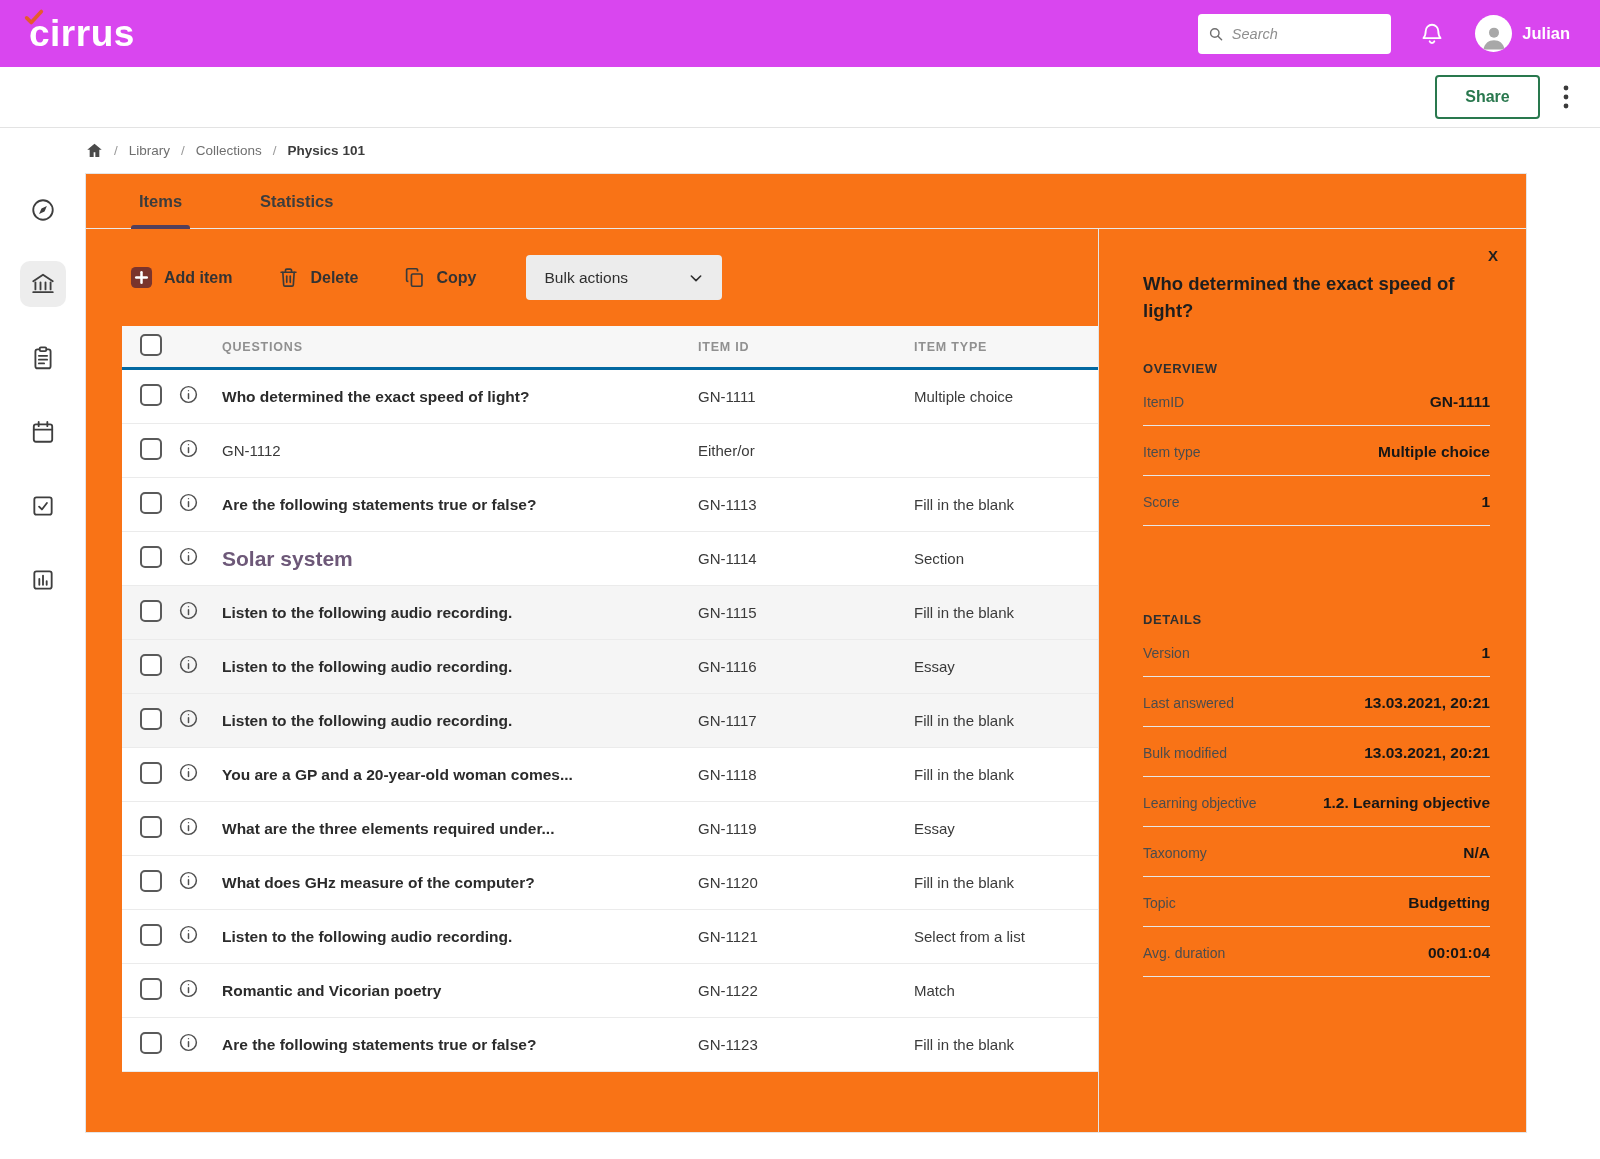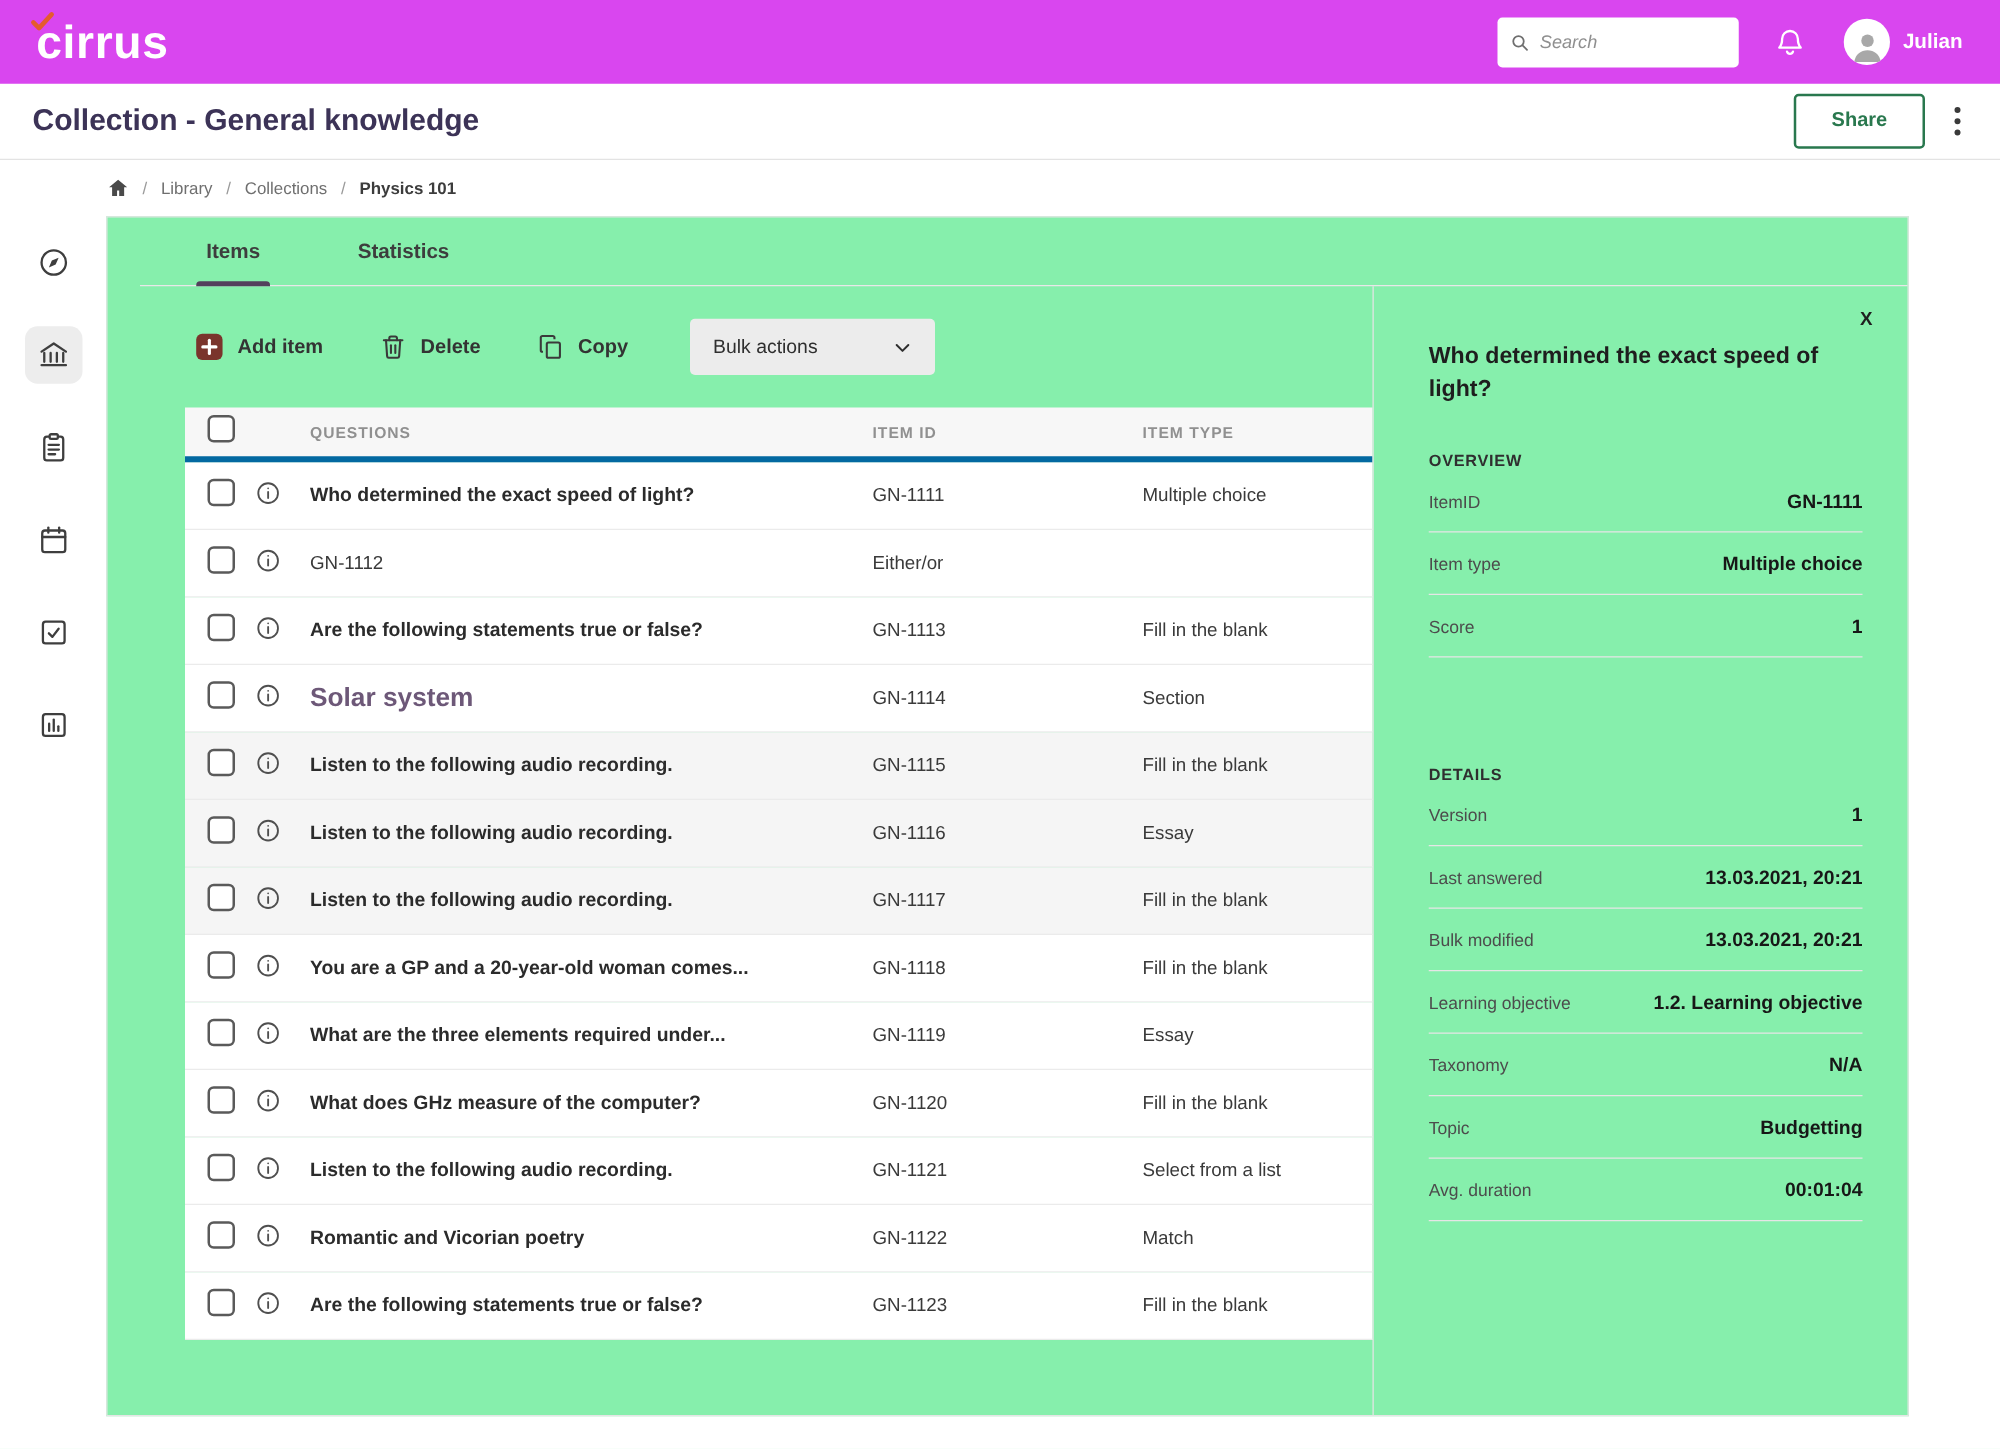--- a/index.html
+++ b/index.html
@@ -33,21 +33,21 @@
   .crumb { color: #6f6f6f; }
   .crumb.current { font-weight: 700; color: #3c3c3c; }
 
   
   .layout { display: flex; align-items: flex-start; }
   .rail { width: 85px; display: flex; flex-direction: column; align-items: center; padding-top: 14px; gap: 28px; }
   .rail-item { width: 46px; height: 46px; display: flex; align-items: center; justify-content: center;
     border-radius: 10px; cursor: pointer; }
   .rail-item.active { background: #ededed; }
 
-  .card { flex: 1; margin-right: 73px; border: 1px solid #e5e5e5; min-height: 948px; display: flex; flex-direction: column; background:#86efac;padding-left:26px; }
+  .card { flex: 1; margin-right: 73px; border: 1px solid #e5e5e5; min-height: 948px; display: flex; flex-direction: column; background:#f97316; }
 
   
   .tabs-row { display: flex; padding-left: 45px; border-bottom: 1px solid #e8e8e8; height: 55px; gap: 62px; }
   .tab { display: flex; align-items: center; padding: 0 8px; font-size: 16.5px; font-weight: 700; color: #3d3d3d;
     position: relative; cursor: pointer; }
   .tab.active::after { content: ''; position: absolute; left: 0; right: 0; bottom: -1px; height: 4px;
     background: #53405c; border-radius: 3px 3px 0 0; }
 
   .card-body { display: flex; flex: 1; }
   .main-col { flex: 1; padding: 26px 0 60px 36px; min-width: 0; }
@@ -55,21 +55,21 @@
   
   .toolbar { display: flex; align-items: center; gap: 46px; margin-bottom: 26px; padding-left: 8px; }
   .tool-btn { display: flex; align-items: center; gap: 11px; font-size: 16px; font-weight: 700; color: #333;
     background: none; border: none; font-family: inherit; cursor: pointer; }
   .bulk-select { margin-left: 4px; width: 196px; height: 45px; background: #ececec; border-radius: 4px;
     display: flex; align-items: center; justify-content: space-between; padding: 0 18px; font-size: 15.5px;
     color: #2f2f2f; cursor: pointer; }
 
   
   .t-header, .item-row { display: grid; grid-template-columns: 56px 44px 1fr 216px 184px; align-items: center; }
-  .t-header { background: #f7f7f7; height: 44px; border-bottom: 5px solid #0369a1; }
+  .t-header { background: #f7f7f7; height: 44px; border-bottom: 3px solid #0369a1; }
   .th { font-size: 12.5px; font-weight: 700; color: #909090; letter-spacing: .8px; }
   .item-row { height: 54px; border-bottom: 1px solid #ebebeb; background: #fff; }
   .item-row.shaded { background: #f5f5f5; }
   .checkbox { width: 22px; height: 22px; border: 2px solid #5a5a5a; border-radius: 5px; background: #fff;
     display: inline-block; margin-left: 18px; cursor: pointer; }
   .info-icon { display: inline-flex; cursor: pointer; }
   .q-text { font-size: 15.5px; font-weight: 700; color: #2b2b2b; white-space: nowrap; overflow: hidden; }
   .section-row .q-text { font-size: 21px; font-weight: 600; color: #6d5878; }
   .cell-id, .cell-type { font-size: 15px; color: #3a3a3a; }
 
@@ -111,21 +111,20 @@
   <div class="avatar">
     <svg width="30" height="30" viewBox="0 0 24 24" fill="#a8a8a8">
         <circle cx="12" cy="8.5" r="4"></circle>
         <path d="M3.5 22c.8-5 4.3-7.5 8.5-7.5s7.7 2.5 8.5 7.5z"></path>
       </svg>
   </div>
   <span class="user-name">Julian</span>
 </header>
 
 <div class="page-header">
-  <h1 class="page-title">Collection - General knowledge</h1>
   <button class="share-btn">Share</button>
   <button class="kebab-btn">
     <svg width="8" height="26" viewBox="0 0 8 26" fill="#3a3a3a">
         <circle cx="4" cy="4" r="2.4"></circle>
         <circle cx="4" cy="13" r="2.4"></circle>
         <circle cx="4" cy="22" r="2.4"></circle>
       </svg>
   </button>
 </div>
 

